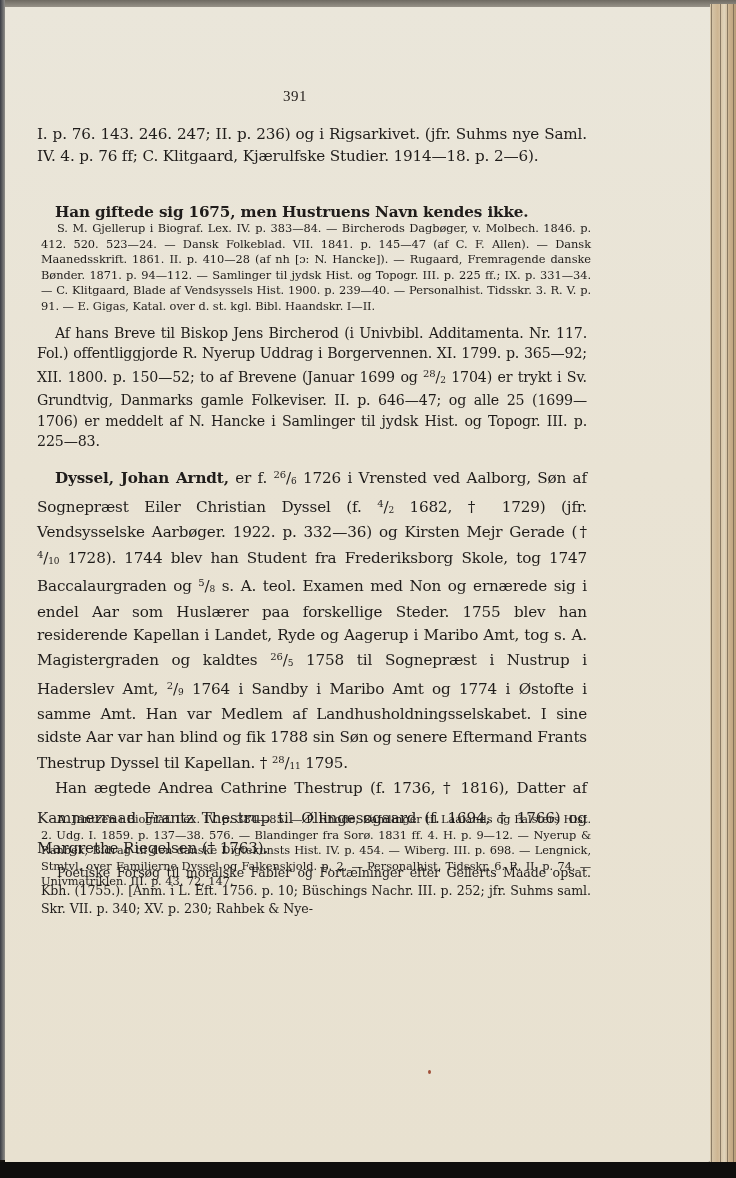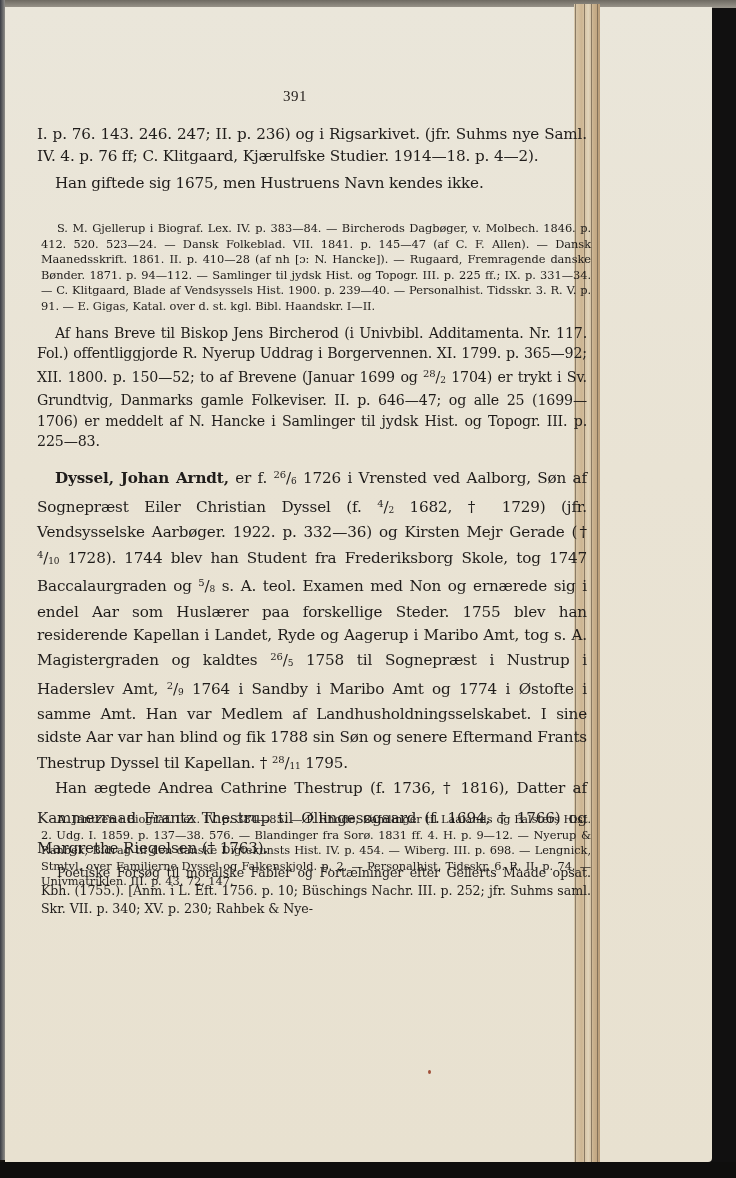--- a/index.html
+++ b/index.html
@@ -5,21 +5,21 @@
     html, body {
       margin: 0;
       padding: 0;
       width: 736px;
       height: 1178px;
       overflow: hidden;
       background: #111010;
     }
     .scan {
       position: relative;
-      width: 600px;
+      width: 736px;
       height: 1178px;
       background: #16130f;
     }
     .top-edge {
       position: absolute;
       left: 0; top: 0;
       width: 736px; height: 8px;
       background: linear-gradient(#6e6a62, #9c978d);
     }
     .left-edge {
@@ -113,23 +113,23 @@
     <div class="line l2"></div>
     <div class="line l3"></div>
     <div class="line l4"></div>
   </div>
   <div class="bottom-edge"></div>
 
   <div class="page-number">391</div>
 
   <div class="text">
 
-    <p class="body-para" style="position:absolute; top:123px; width:550px;">I. p. 76. 143. 246. 247; II. p. 236) og i Rigsarkivet. (jfr. Suhms nye Saml. IV. 4. p. 76 ff; C. Klitgaard, Kjærulfske Studier. 1914—18. p. 4—2).</p>
+    <p class="body-para" style="position:absolute; top:123px; width:550px;">I. p. 76. 143. 246. 247; II. p. 236) og i Rigsarkivet. (jfr. Suhms nye Saml. IV. 4. p. 76 ff; C. Klitgaard, Kjærulfske Studier. 1914—18. p. 2—6).</p>
 
-    <p class="body-para indent" style="position:absolute; top:172px; width:550px;">Han giftede sig 1675, men Hustruens Navn kendes ikke.</p>
+    <p class="body-para indent" style="position:absolute; top:201px; width:550px;font-weight:bold;">Han giftede sig 1675, men Hustruens Navn kendes ikke.</p>
 
     <p class="small-para" style="position:absolute; top:217px; width:550px;">S. M. Gjellerup i Biograf. Lex. IV. p. 383—84. — Bircherods Dagbøger, v. Molbech. 1846. p. 412. 520. 523—24. — Dansk Folkeblad. VII. 1841. p. 145—47 (af C. F. Allen). — Dansk Maanedsskrift. 1861. II. p. 410—28 (af nh [ɔ: N. Hancke]). — Rugaard, Fremragende danske Bønder. 1871. p. 94—112. — Samlinger til jydsk Hist. og Topogr. III. p. 225 ff.; IX. p. 331—34. — C. Klitgaard, Blade af Vendsyssels Hist. 1900. p. 239—40. — Personalhist. Tidsskr. 3. R. V. p. 91. — E. Gigas, Katal. over d. st. kgl. Bibl. Haandskr. I—II.</p>
 
     <p class="body-para indent" style="position:absolute; top:323px; width:550px; font-size:14.2px; line-height:20.4px;"><span>Af hans Breve til Biskop Jens Bircherod (i Univbibl. Additamenta. Nr. 117. Fol.) offentliggjorde R. Nyerup Uddrag i Borgervennen. XI. 1799. p. 365—92; XII. 1800. p. 150—52; to af Brevene (Januar 1699 og </span><span class="frac">28</span>/<span class="frac-d">2</span><span> 1704) er trykt i Sv. Grundtvig, Danmarks gamle Folkeviser. II. p. 646—47; og alle 25 (1699—1706) er meddelt af N. Hancke i Samlinger til jydsk Hist. og Topogr. III. p. 225—83.</span></p>
 
     <p class="body-para indent" style="position:absolute; top:464px; width:550px; line-height:22.6px;"><span class="entry-name">Dyssel, Johan Arndt,</span><span> er f. </span><span class="frac">26</span>/<span class="frac-d">6</span><span> 1726 i Vrensted ved Aalborg, Søn af Sognepræst Eiler Christian Dyssel (f. </span><span class="frac">4</span>/<span class="frac-d">2</span><span> 1682, † 1729) (jfr. Vendsysselske Aarbøger. 1922. p. 332—36) og Kirsten Mejr Gerade († </span><span class="frac">4</span>/<span class="frac-d">10</span><span> 1728). 1744 blev han Student fra Frederiksborg Skole, tog 1747 Baccalaurgraden og </span><span class="frac">5</span>/<span class="frac-d">8</span><span> s. A. teol. Examen med Non og ernærede sig i endel Aar som Huslærer paa forskellige Steder. 1755 blev han residerende Kapellan i Landet, Ryde og Aagerup i Maribo Amt, tog s. A. Magistergraden og kaldtes </span><span class="frac">26</span>/<span class="frac-d">5</span><span> 1758 til Sognepræst i Nustrup i Haderslev Amt, </span><span class="frac">2</span>/<span class="frac-d">9</span><span> 1764 i Sandby i Maribo Amt og 1774 i Østofte i samme Amt. Han var Medlem af Landhusholdningsselskabet. I sine sidste Aar var han blind og fik 1788 sin Søn og senere Eftermand Frants Thestrup Dyssel til Kapellan. † </span><span class="frac">28</span>/<span class="frac-d">11</span><span> 1795.</span></p>
 
     <p class="body-para indent" style="position:absolute; top:737px; width:550px; line-height:30px;margin-top:36px;">Han ægtede Andrea Cathrine Thestrup (f. 1736, † 1816), Datter af Kammerraad Frantz Thestrup til Øllingesøgaard (f. 1694, † 1766) og Margrethe Riegelsen († 1763).</p>
 
     <p class="small-para" style="position:absolute; top:808px; width:550px;">A. Jantzen i Biograf. Lex. IV. p. 384—85. — P. Rhode, Samlinger til Laalands og Falsters Hist. 2. Udg. I. 1859. p. 137—38. 576. — Blandinger fra Sorø. 1831 ff. 4. H. p. 9—12. — Nyerup &amp; Rahbek, Bidrag til den danske Digtekunsts Hist. IV. p. 454. — Wiberg. III. p. 698. — Lengnick, Stmtvl. over Familierne Dyssel og Falkenskjold. p. 2. — Personalhist. Tidsskr. 6. R. II. p. 74. — Univmatriklen. III. p. 43. 72. 147.</p>

